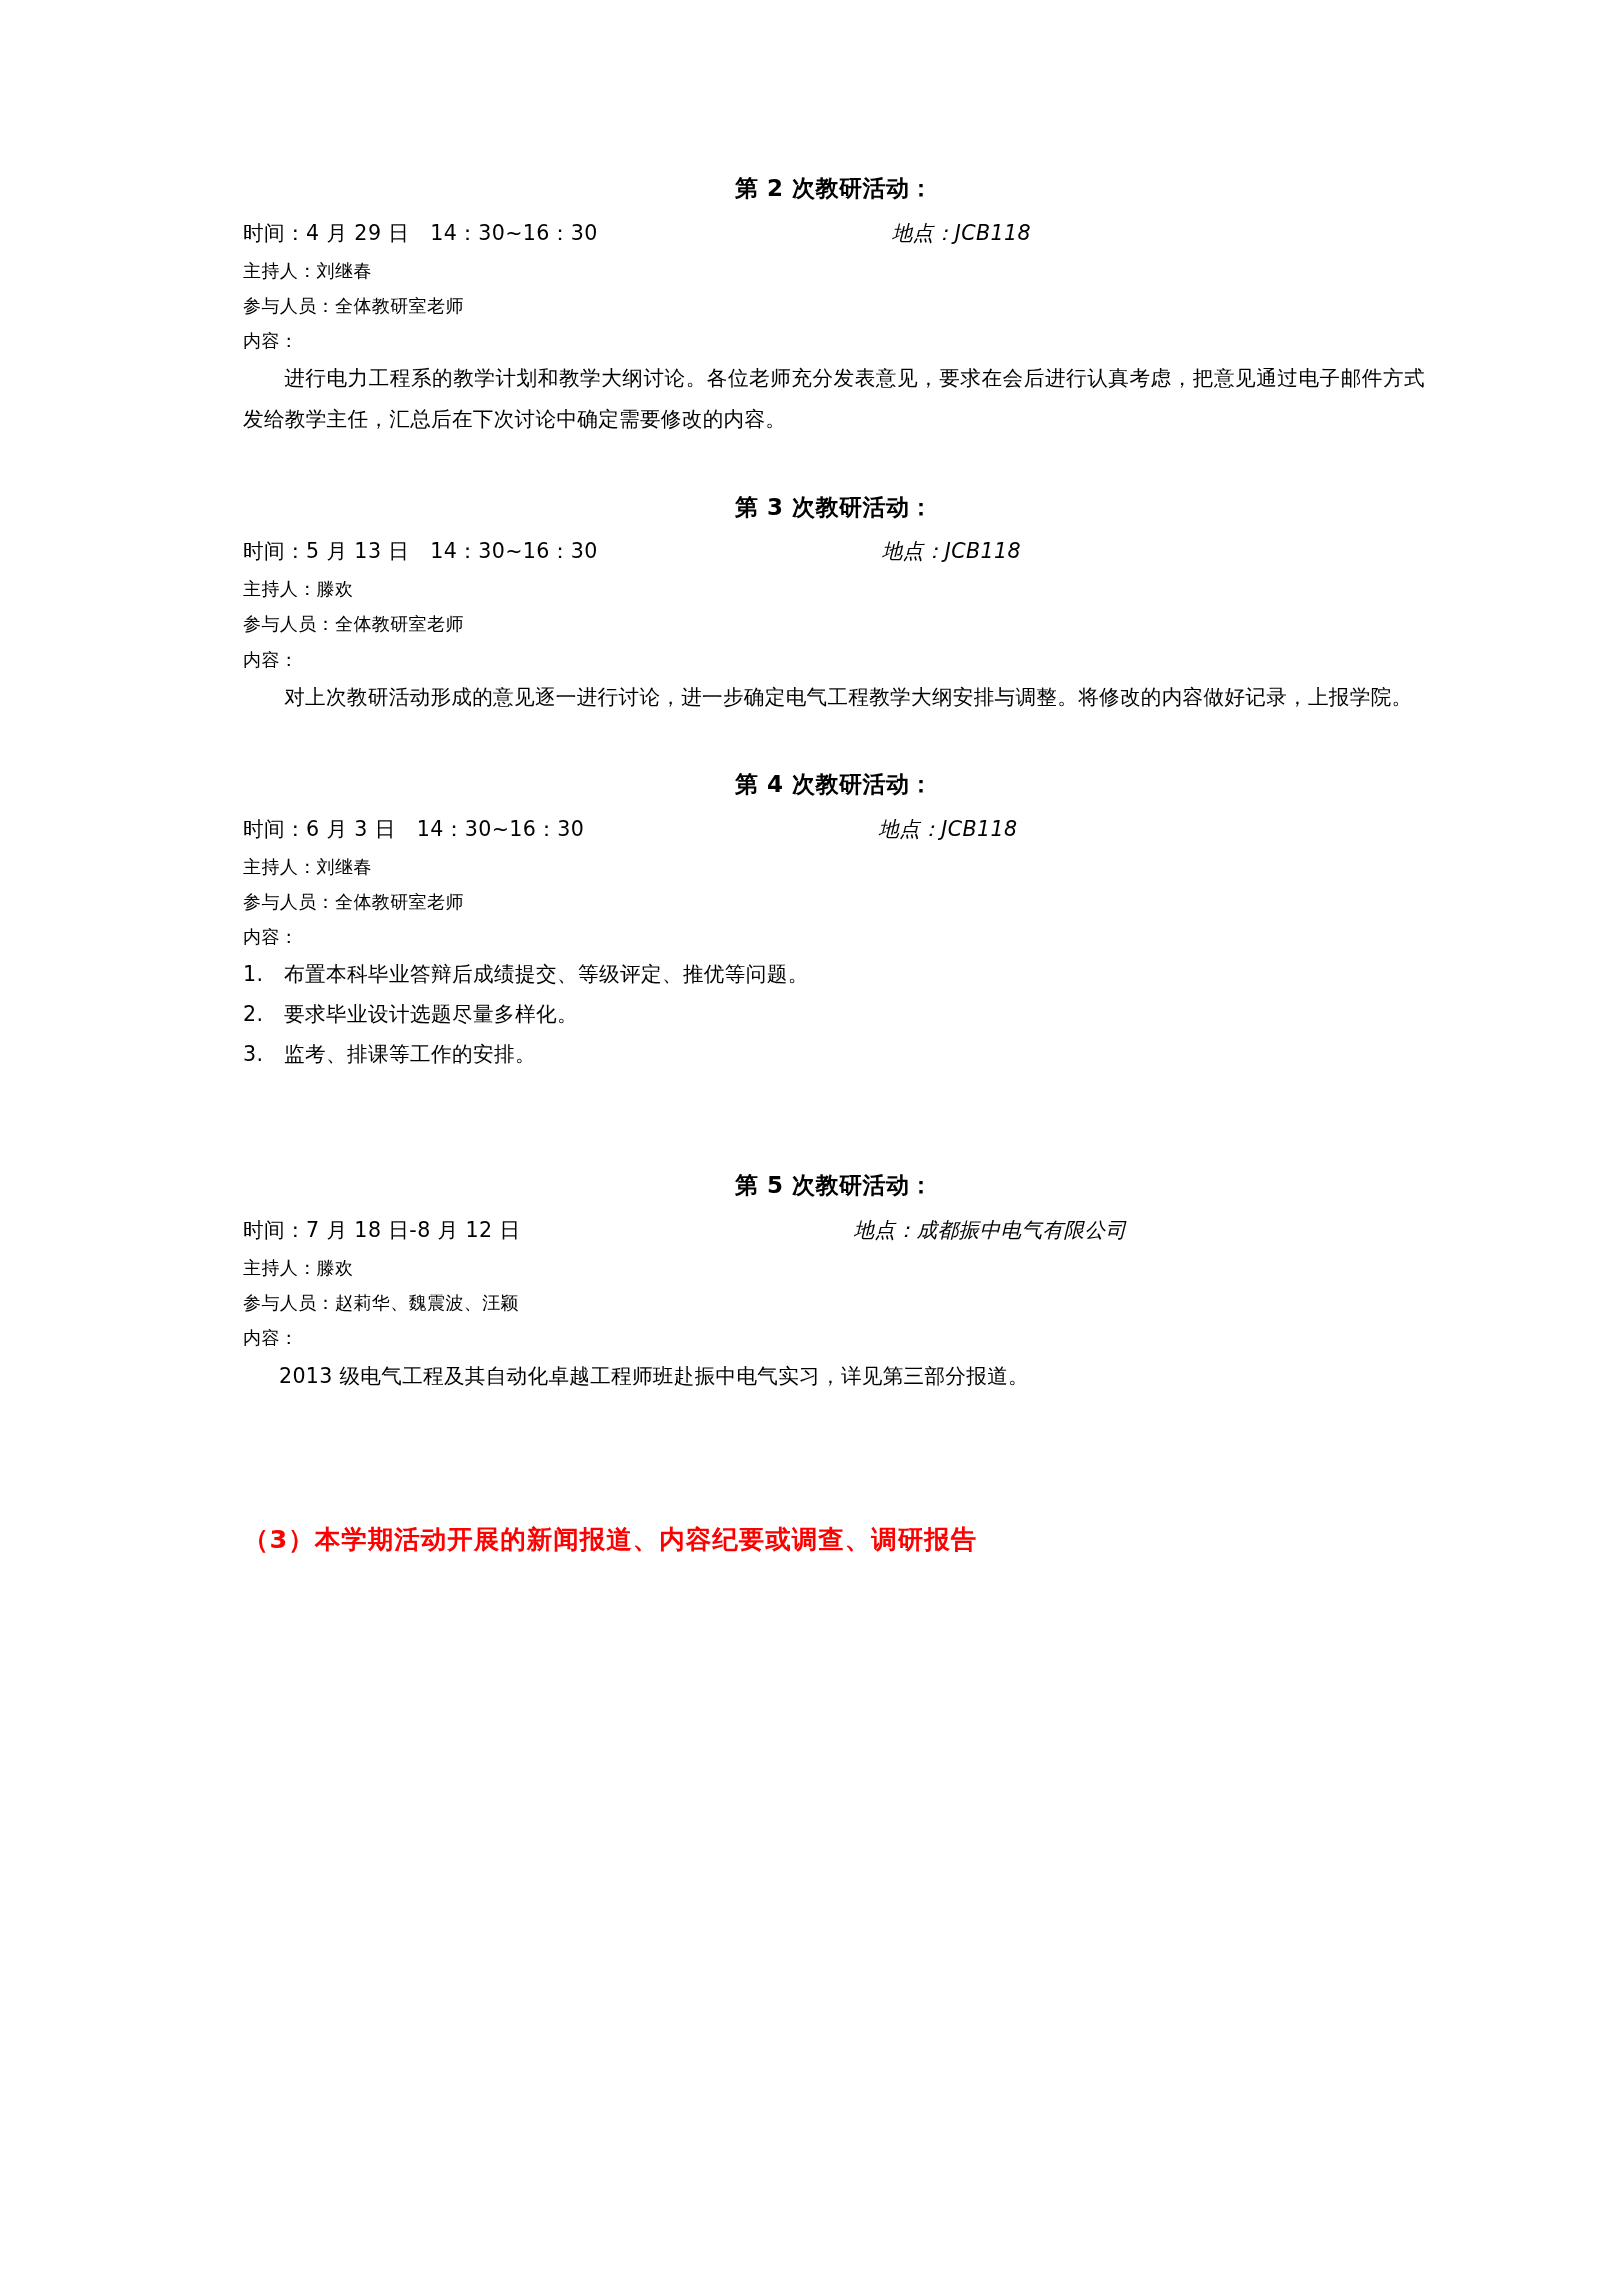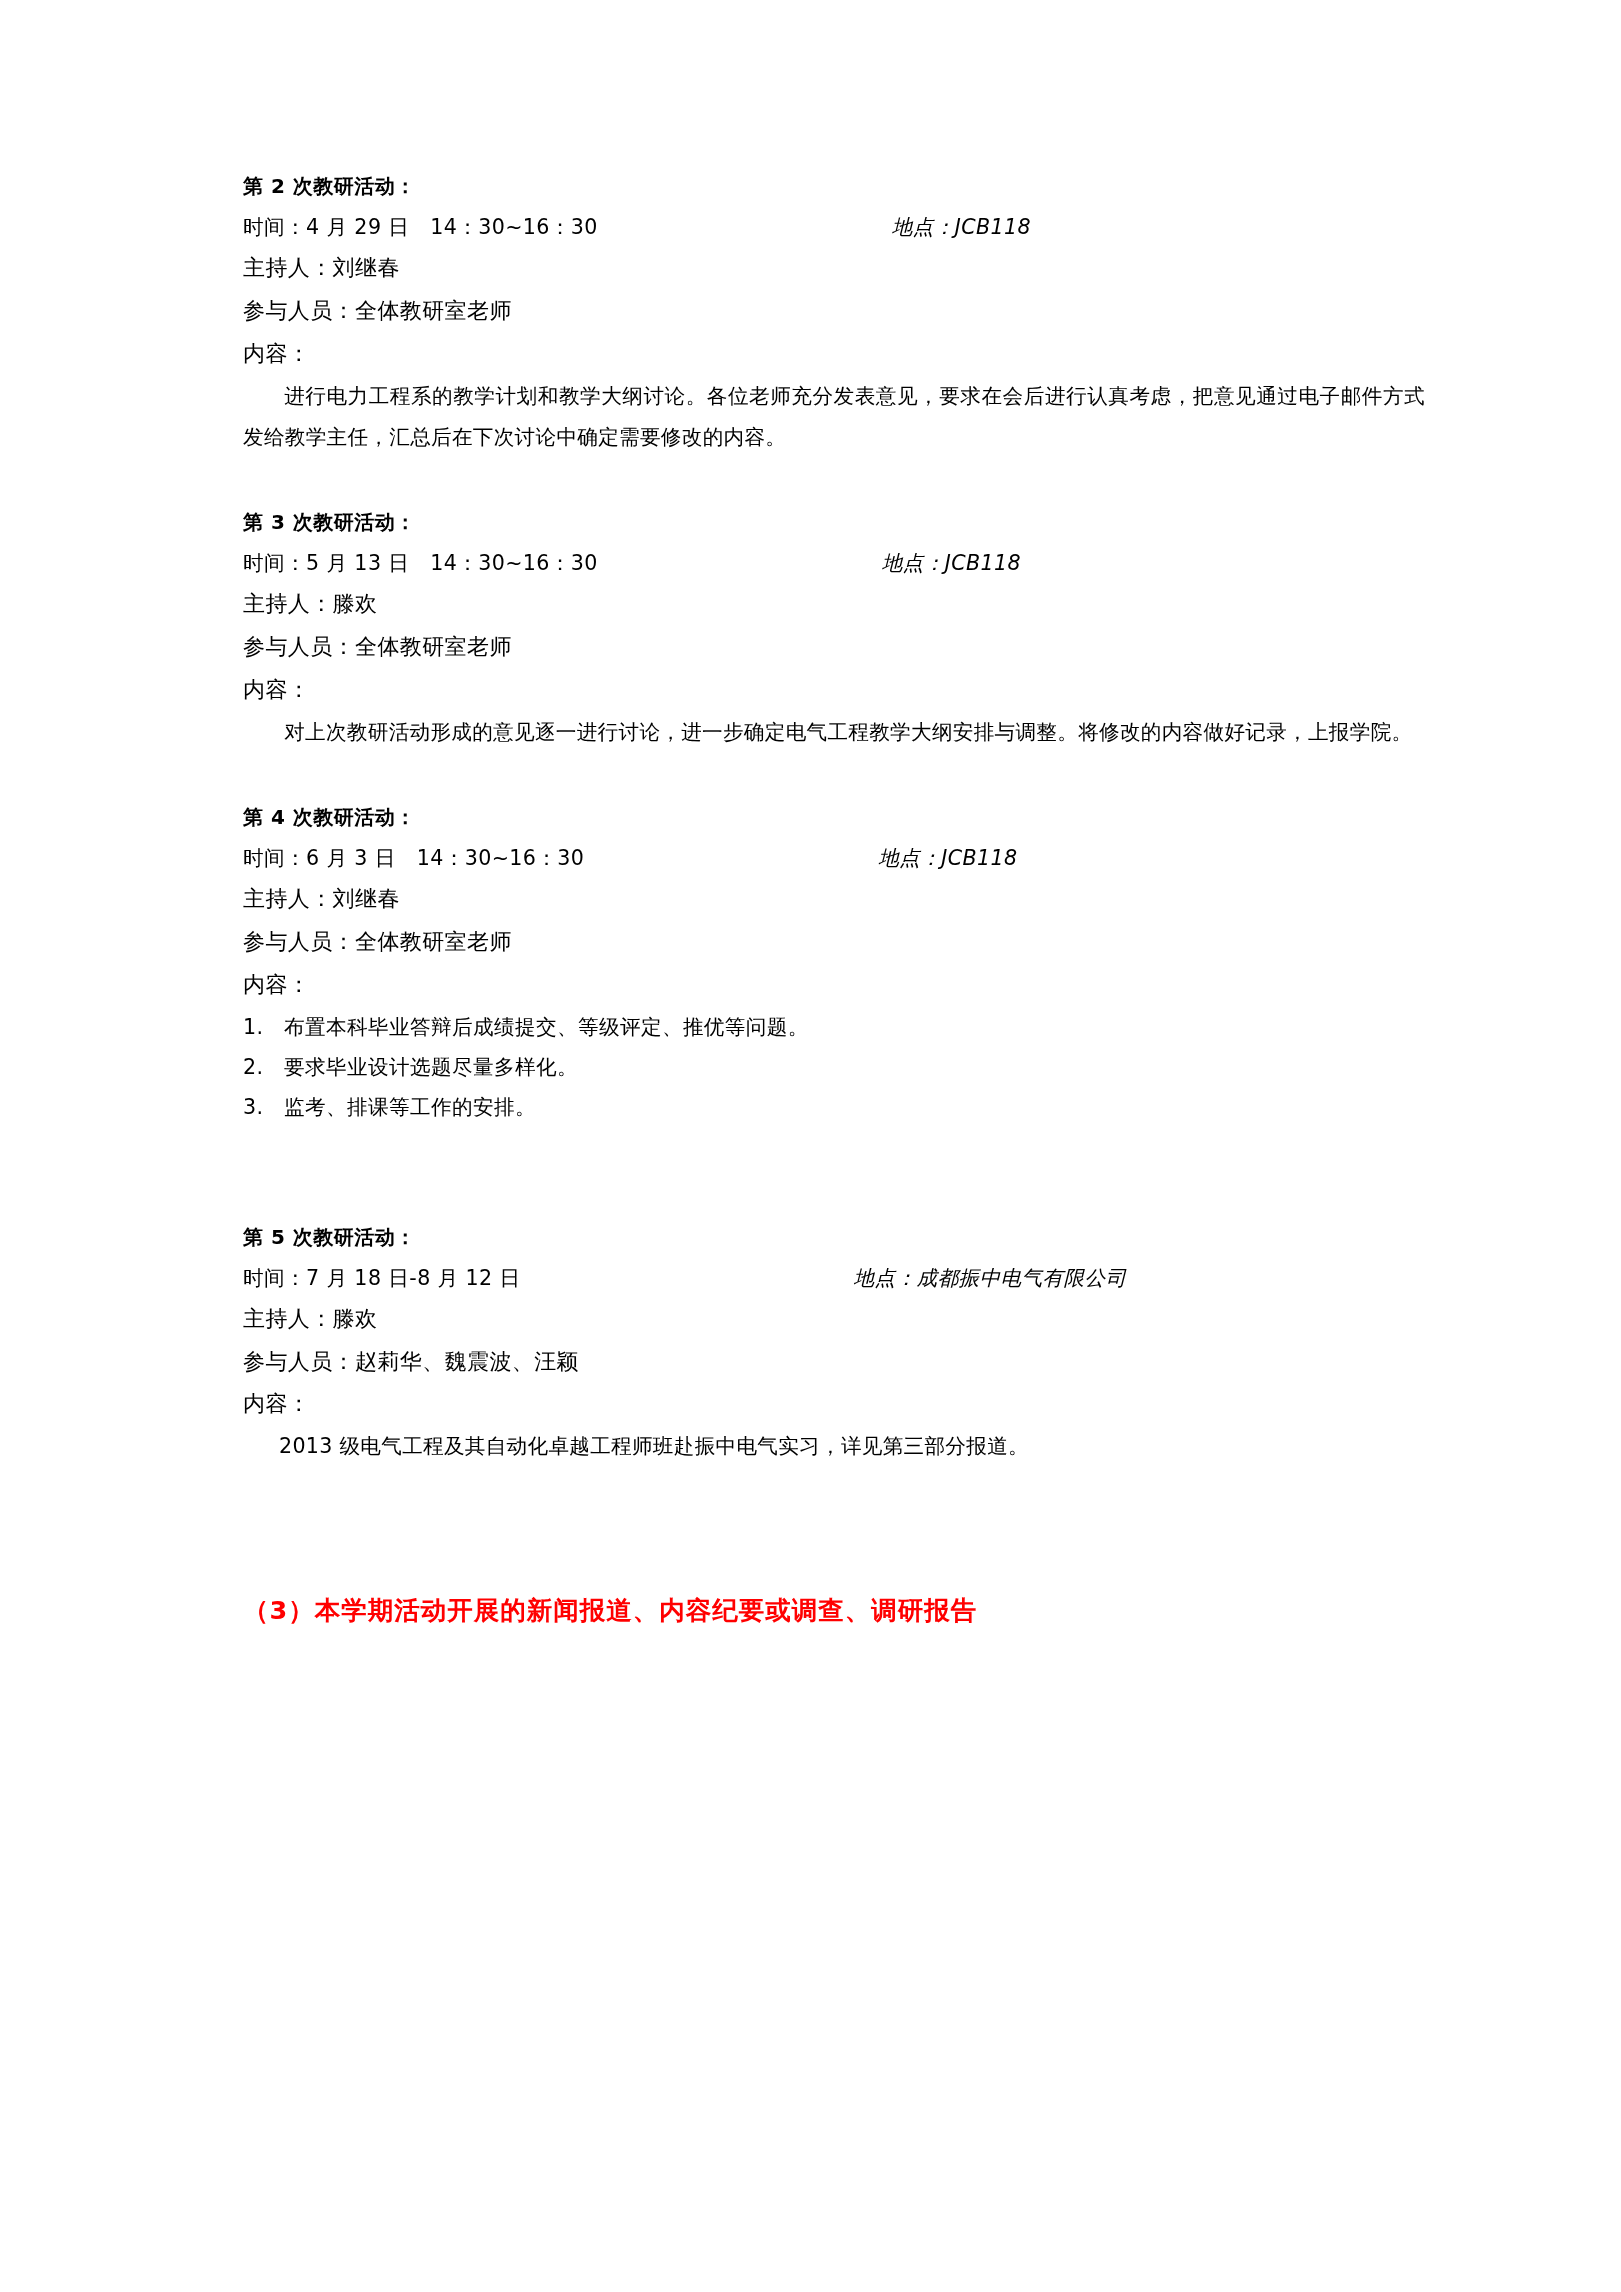--- a/index.html
+++ b/index.html
@@ -19,45 +19,46 @@
     width: 1621px;
     min-height: 2293px;
     box-sizing: border-box;
     padding: 167px 196px 118px 243px;
   }
   .section {
     margin-bottom: 0;
   }
   .sec-title {
     font-weight: bold;
-    font-size: 20px;
+    font-size: 23px;
     line-height: 1.9;
     letter-spacing: 0.5px;
     margin-bottom: 2px;
+    text-align: center;
   }
   .row-split {
     display: flex;
     font-size: 20.6px;
     line-height: 1.95;
     letter-spacing: 0.4px;
   }
   .row-split .left {
     white-space: pre;
   }
   .row-split .right {
     white-space: pre;
     font-style: italic;
   }
   .sp-1 .right { margin-left: 294px; }
   .sp-2 .right { margin-left: 284px; }
   .sp-3 .right { margin-left: 294px; }
   .sp-4 .right { margin-left: 333px; }
 
   .label-line {
-    font-size: 22px;
+    font-size: 18px;
     line-height: 1.95;
     letter-spacing: 0.4px;
   }
   .para {
     font-size: 20.6px;
     line-height: 2.0;
     letter-spacing: 0.3px;
     text-align: justify;
     text-indent: 2em;
     margin: 0;

